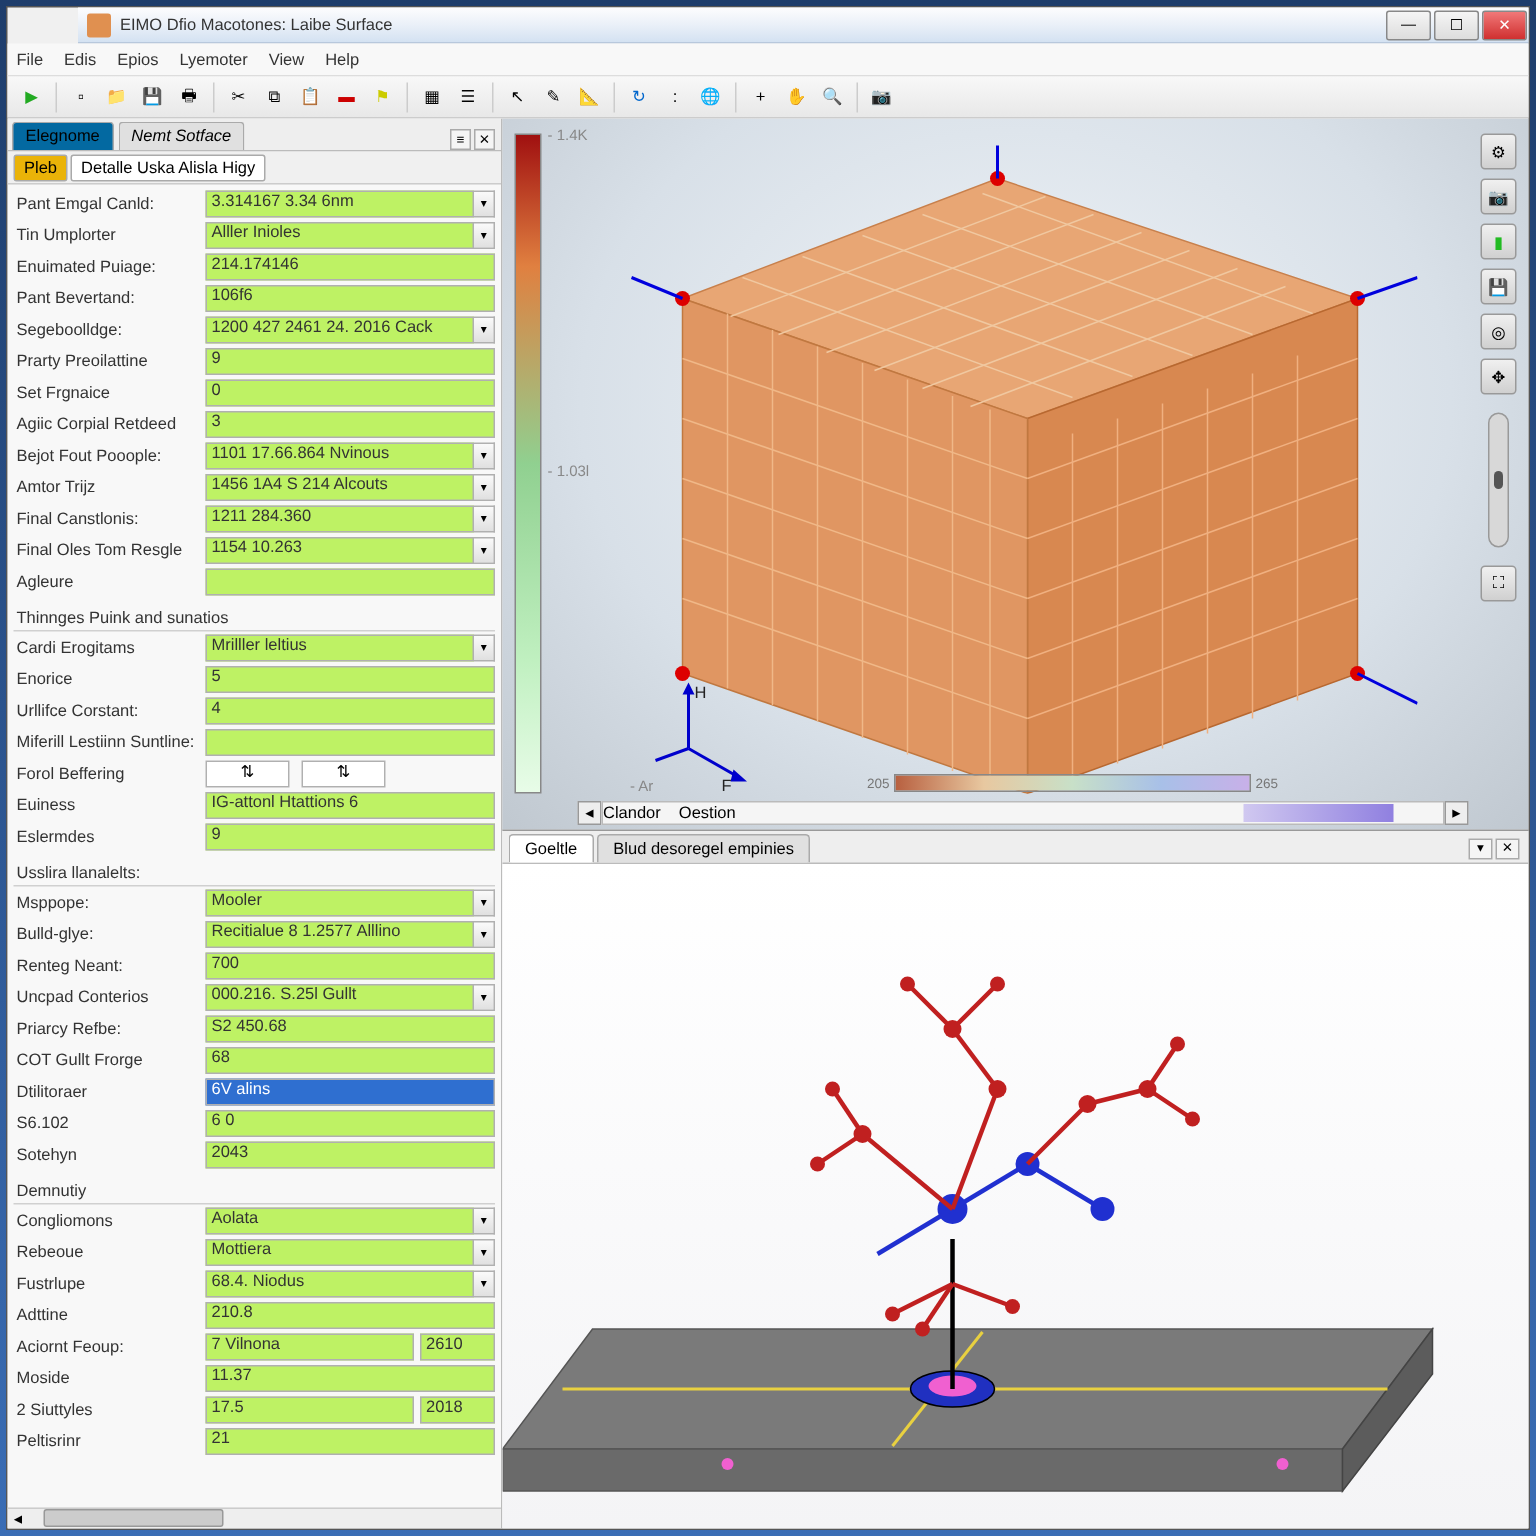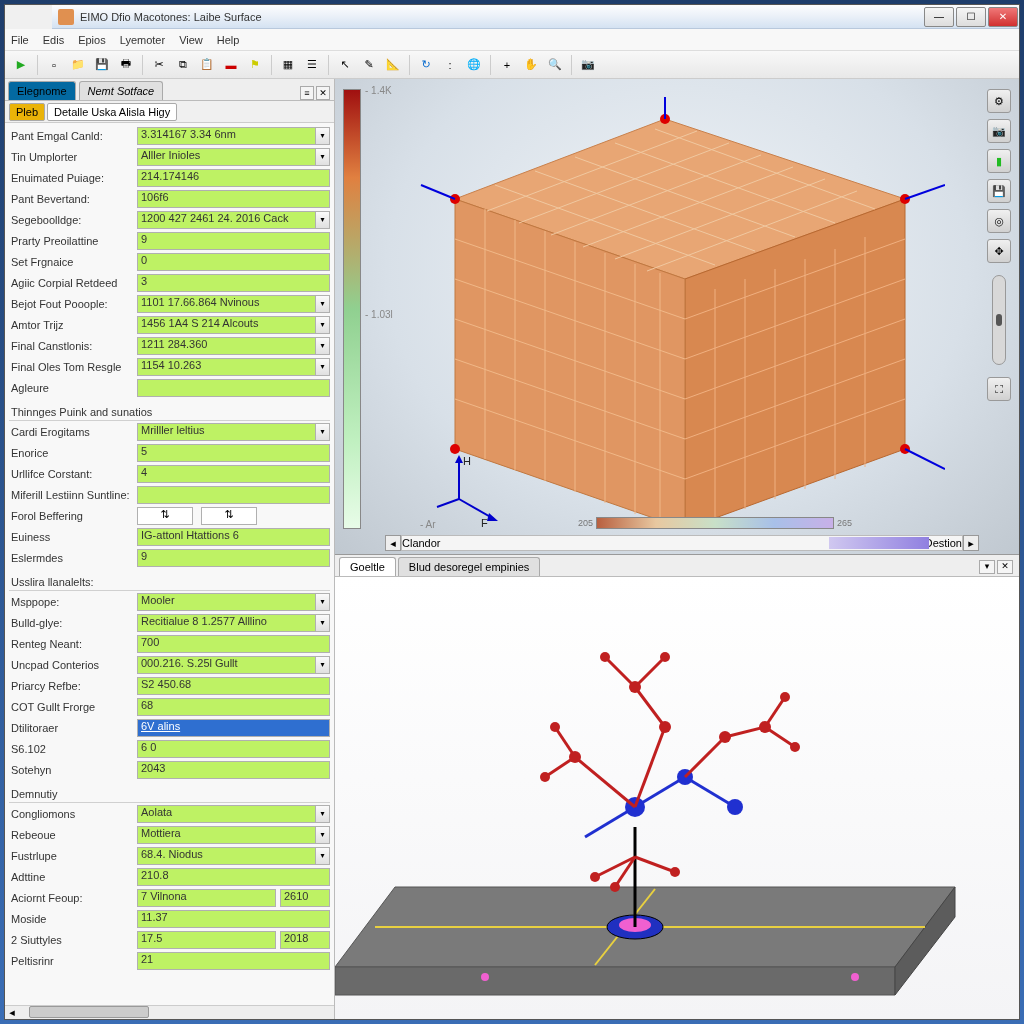--- a/index.html
+++ b/index.html
@@ -26,41 +26,41 @@
 .tab-close span { width: 14px; height: 14px; border: 1px solid #aaa; display: flex; align-items: center; justify-content: center; font-size: 9px; background: #f5f5f5; }
 .subtabs { height: 22px; background: #f0f0f0; display: flex; align-items: center; padding: 2px 4px; gap: 2px; border-bottom: 1px solid #ccc; }
 .subtab { padding: 2px 6px; border: 1px solid #aaa; background: #fff; border-radius: 2px; }
 .subtab.first { background: #eab308; }
 .prop-body { flex: 1; overflow-y: auto; overflow-x: hidden; padding: 2px 4px; }
 .prop-section-hdr { font-weight: normal; color: #333; padding: 4px 2px 2px 2px; border-bottom: 1px solid #d0d0d0; margin-top: 4px; }
 .prop-row { display: flex; align-items: center; height: 20px; margin: 1px 0; }
 .prop-label { width: 128px; color: #333; padding-left: 2px; white-space: nowrap; overflow: hidden; }
 .prop-value { flex: 1; display: flex; align-items: center; }
 .prop-input { flex: 1; height: 18px; border: 1px solid #b0b0b0; background: #bef264; padding: 0 3px; color: #333; }
-.prop-input.selected { background: #2f6fd0; color: #fff; text-decoration: underline; }
+.prop-input.selected { background: #2f6fd0; color: #fff; }
 .prop-value .dd { width: 14px; height: 18px; border: 1px solid #b0b0b0; border-left: none; background: linear-gradient(#fafafa,#e0e0e0); text-align: center; line-height: 16px; font-size: 8px; }
 .prop-half { width: 56px; height: 18px; border: 1px solid #b0b0b0; background: #fff; text-align: center; margin-right: 8px; }
 .prop-scroll { height: 14px; background: #eee; border-top: 1px solid #ccc; display: flex; }
 .prop-scroll-thumb { width: 120px; height: 12px; background: #ccc; border: 1px solid #999; margin-left: 10px; border-radius: 2px; }
 .right { flex: 1; display: flex; flex-direction: column; }
 .viewport-top { height: 490px; position: relative; background: radial-gradient(ellipse at 50% 40%, #f0f4f8 0%, #d8e0e8 60%, #c0c8d0 100%); border-bottom: 1px solid #999; }
 .colorbar-v { position: absolute; left: 8px; top: 10px; width: 18px; height: 440px; background: linear-gradient(180deg, #a01010 0%, #e08040 20%, #90d090 50%, #c0f0c0 80%, #e8fce8 100%); border: 1px solid #888; }
 .cb-label-top { position: absolute; left: 30px; top: 6px; color: #888; font-size: 10px; }
 .cb-label-mid { position: absolute; left: 30px; top: 230px; color: #888; font-size: 10px; }
 .cb-label-bot { position: absolute; left: 46px; top: 440px; color: #888; font-size: 10px; margin-left: 39px; }
 .cube-svg { position: absolute; left: 70px; top: 10px; }
 .axis-widget { position: absolute; left: 94px; top: 370px; }
 .vp-right-tools { position: absolute; right: 6px; top: 10px; width: 28px; display: flex; flex-direction: column; gap: 6px; align-items: center; }
 .vp-tool { width: 24px; height: 24px; background: linear-gradient(#f0f0f0, #d0d0d0); border: 1px solid #999; border-radius: 3px; display: flex; align-items: center; justify-content: center; }
 .vp-slider { width: 14px; height: 90px; background: #d8d8d8; border: 1px solid #999; border-radius: 7px; margin-top: 6px; position: relative; }
 .vp-slider-thumb { position: absolute; top: 38px; left: 3px; width: 6px; height: 12px; background: #555; border-radius: 3px; }
 .vp-tool.bottom { margin-top: 6px; }
 .hbar-row { position: absolute; bottom: 2px; left: 50px; right: 40px; height: 18px; display: flex; align-items: center; }
 .hbar-arrow { width: 16px; height: 16px; border: 1px solid #999; background: #eee; text-align: center; line-height: 14px; }
-.hbar-track { flex: 1; height: 16px; background: #f5f5f5; border: 1px solid #bbb; display: flex; align-items: center; justify-content: space-between; gap: 24px; }
+.hbar-track { flex: 1; height: 16px; background: #f5f5f5; border: 1px solid #bbb; display: flex; align-items: center; justify-content: flex-start; gap: 12px; }
 .hbar-grad { position: absolute; bottom: 22px; left: 240px; width: 280px; height: 18px; display: flex; align-items: center; }
 .hbar-grad-bar { flex: 1; height: 12px; background: linear-gradient(90deg, #b86040, #e8c8a0, #c8e0c8, #a8c0e8, #c8b0e8); border: 1px solid #888; }
 .hbar-grad-lbl { font-size: 9px; color: #777; padding: 0 3px; }
 .viewport-bot { flex: 1; display: flex; flex-direction: column; background: #fff; }
 .bot-tabs { height: 22px; background: #eee; display: flex; align-items: flex-end; padding-left: 4px; border-bottom: 1px solid #bbb; }
 .bot-tab { padding: 3px 10px; border: 1px solid #aaa; border-bottom: none; background: #fff; border-radius: 3px 3px 0 0; margin-right: 2px; }
 .bot-tab.inactive { background: #e0e0e0; }
 .bot-tab-ctrl { margin-left: auto; display: flex; gap: 2px; padding-right: 6px; padding-bottom: 2px; }
 .bot-tab-ctrl span { width: 16px; height: 14px; border: 1px solid #aaa; background: #f5f5f5; font-size: 9px; text-align: center; }
 .bot-view { flex: 1; position: relative; background: linear-gradient(180deg, #fff 0%, #f4f4f6 100%); overflow: hidden; }

